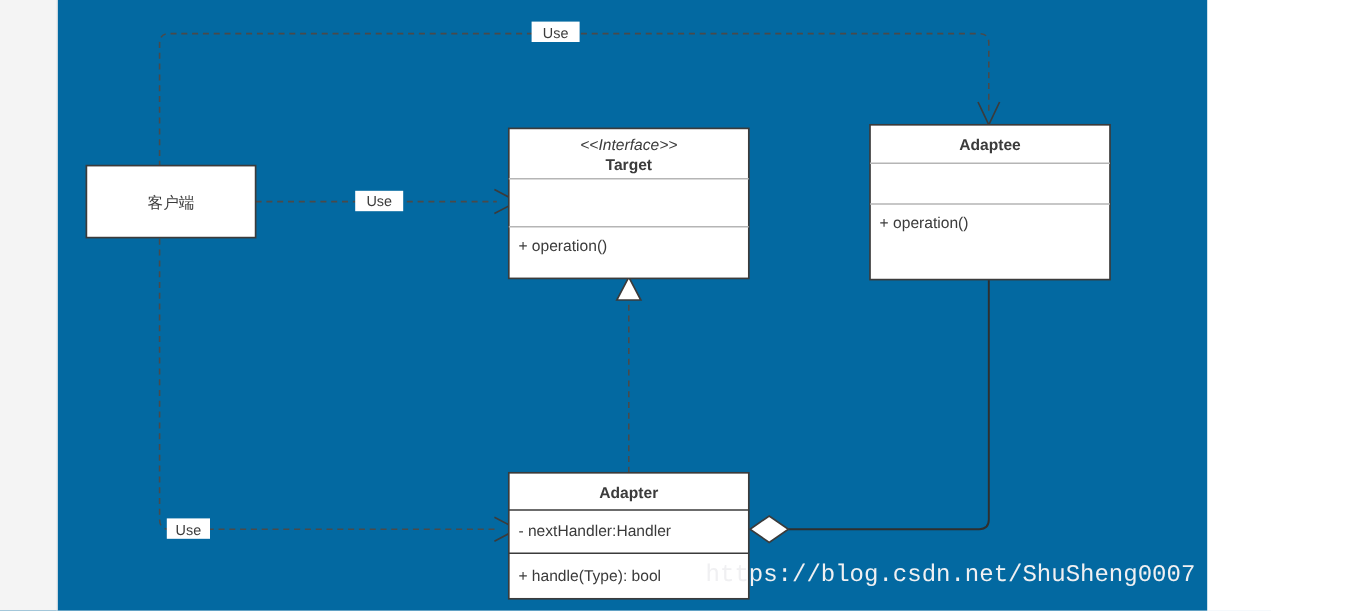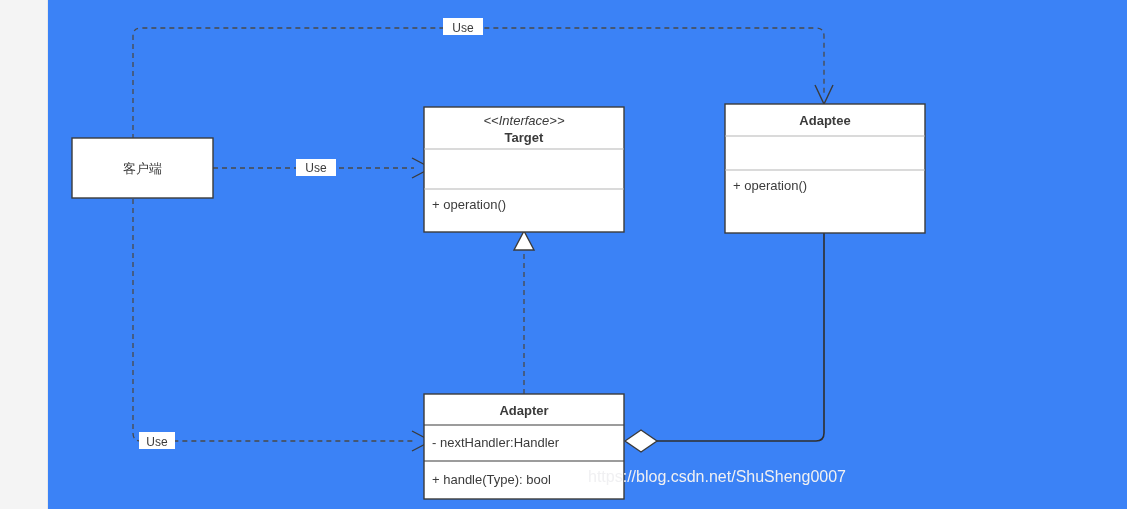--- a/index.html
+++ b/index.html
@@ -2,46 +2,47 @@
 <html><head>
 <meta charset="utf-8">
 <style>
   html, body {
     margin: 0;
     padding: 0;
     background: #ffffff;
   }
   #canvas {
     position: relative;
-    width: 1127px;
+    width: 990px;
     height: 509px;
-    background: #3b82f6;
+    background: #0369a1;
     font-family: "Liberation Sans", sans-serif;
     overflow: hidden;
+    padding-left: 16px;
   }
   #left-gutter {
     position: absolute;
     left: 0;
     top: 0;
     width: 47px;
     height: 509px;
     background: #f4f4f4;
     border-right: 1px solid #e8e8e8;
   }
   #diagram-svg {
     position: absolute;
     left: 0;
     top: 0;
   }
   .watermark {
     position: absolute;
     left: 588px;
     top: 468px;
-    font-family: Liberation Sans, sans-serif;
-    font-size: 16px;
+    font-family: Liberation Mono, monospace;
+    font-size: 20px;
     color: #f0f0f2;
     white-space: nowrap;
     pointer-events: none;
     user-select: none;
   }
   text {
     font-family: "Liberation Sans", sans-serif;
     fill: #3b3b3b;
   }
   .cls-title {

